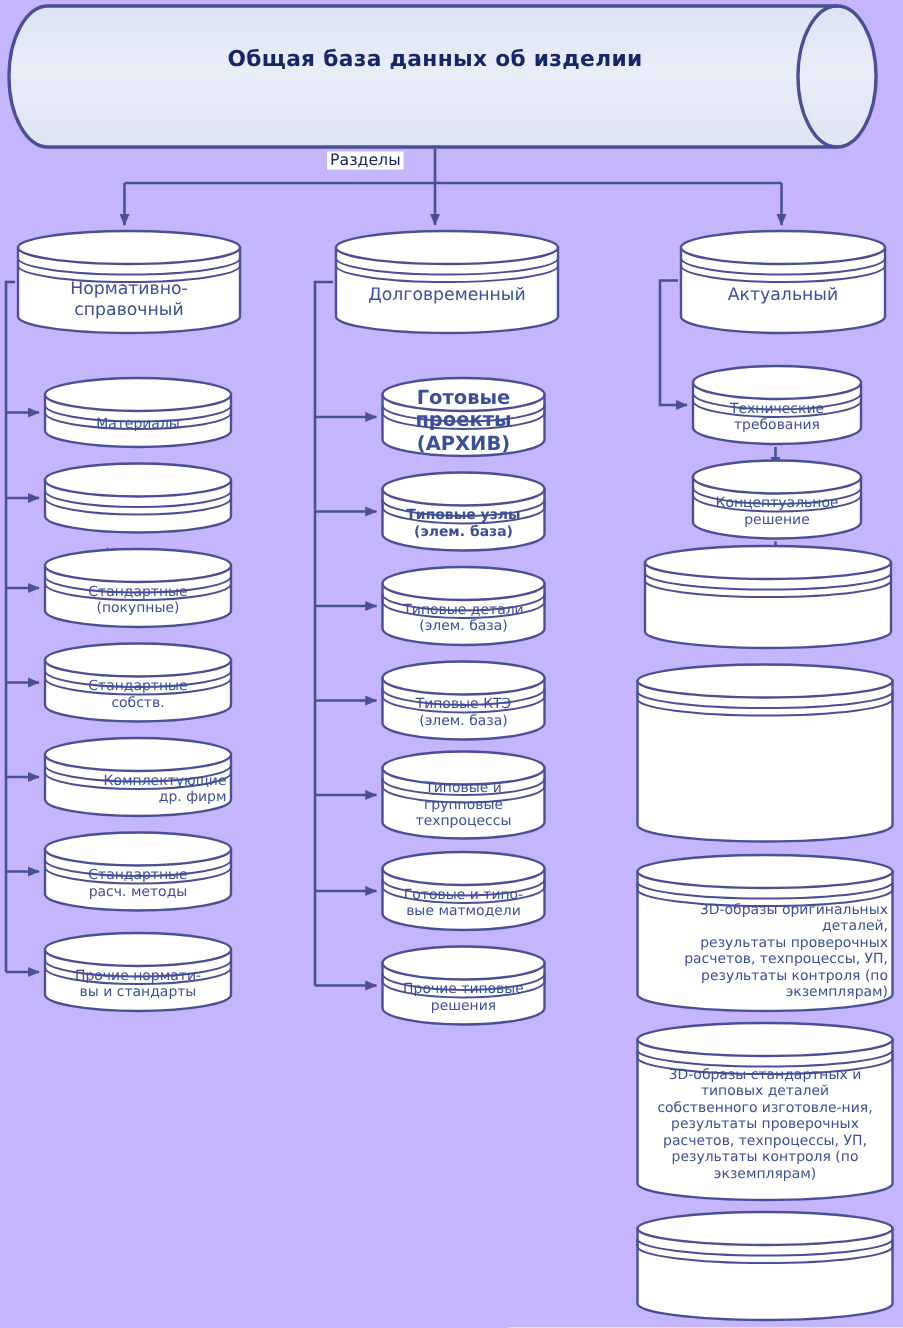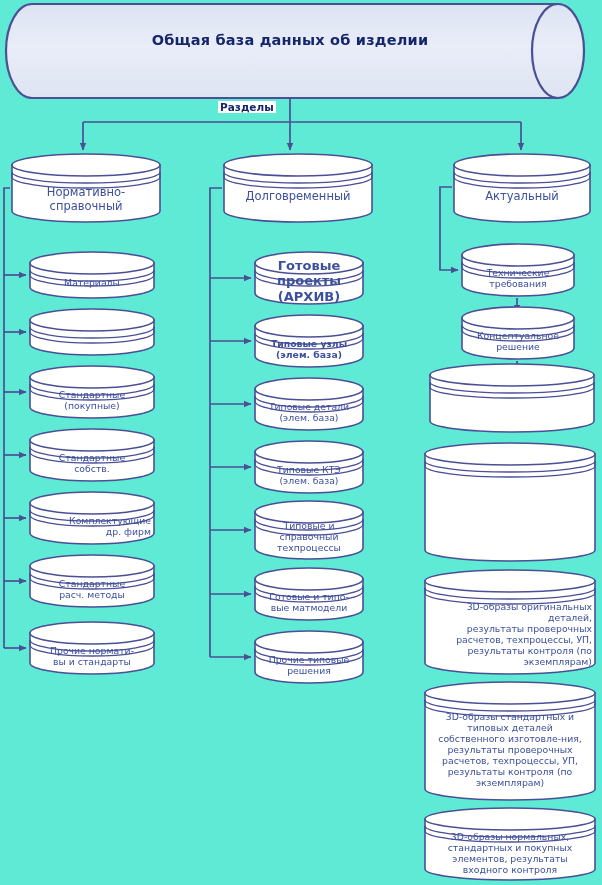--- a/index.html
+++ b/index.html
@@ -7,21 +7,21 @@
     padding: 0;
     background: #ffffff;
   }
   body {
     font-family: "DejaVu Sans", "Liberation Sans", sans-serif;
   }
   #canvas {
     position: relative;
     width: 602px;
     height: 885px;
-    background: #5eead4;
+    background: #c4b5fd;
     overflow: hidden;
   }
   #wires {
     position: absolute;
     left: 0;
     top: 0;
     width: 602px;
     height: 885px;
     pointer-events: none;
   }
@@ -39,21 +39,21 @@
     width: 580px;
     text-align: center;
     font-size: 14.5px;
     font-weight: bold;
     color: #16266b;
     letter-spacing: 0.2px;
   }
   .sections-label {
     position: absolute;
     font-size: 10.5px;
-    font-weight: bold;
+    font-weight: normal;
     color: #16266b;
     background: #ffffff;
     padding: 0 2px;
     white-space: nowrap;
   }
   .cyl {
     position: absolute;
   }
   .cyl svg {
     position: absolute;
@@ -293,21 +293,21 @@
       <div class="cyl" style="left: 253px; top: 499px; width: 112px; height: 62px;">
         <svg width="112" height="62" viewBox="0 0 112 62">
           <path d="M 2 13 L 2 49 A 54 11 0 0 0 110 49 L 110 13 Z" fill="#ffffff" stroke="#4a4f96" stroke-width="1.6"></path>
           <ellipse cx="56" cy="13" rx="54" ry="11" fill="#ffffff" stroke="#4a4f96" stroke-width="1.6"></ellipse>
           <path d="M 2 20 A 54 11 0 0 0 110 20" fill="none" stroke="#4a4f96" stroke-width="1.3"></path>
           <path d="M 2 25 A 54 11 0 0 0 110 25" fill="none" stroke="#4a4f96" stroke-width="1.3"></path>
           <path d="M 2 25 L 2 20" fill="none" stroke="#4a4f96" stroke-width="1.3"></path>
           <path d="M 110 25 L 110 20" fill="none" stroke="#4a4f96" stroke-width="1.3"></path>
         </svg>
         <div class="cyl-label" style="top: 22px; font-size: 9.3px;">Типовые и
-справочный
+групповые
 техпроцессы</div>
       </div>
       <div class="cyl" style="left: 253px; top: 566px; width: 112px; height: 56px;">
         <svg width="112" height="56" viewBox="0 0 112 56">
           <path d="M 2 13 L 2 43 A 54 11 0 0 0 110 43 L 110 13 Z" fill="#ffffff" stroke="#4a4f96" stroke-width="1.6"></path>
           <ellipse cx="56" cy="13" rx="54" ry="11" fill="#ffffff" stroke="#4a4f96" stroke-width="1.6"></ellipse>
           <path d="M 2 20 A 54 11 0 0 0 110 20" fill="none" stroke="#4a4f96" stroke-width="1.3"></path>
           <path d="M 2 25 A 54 11 0 0 0 110 25" fill="none" stroke="#4a4f96" stroke-width="1.3"></path>
           <path d="M 2 25 L 2 20" fill="none" stroke="#4a4f96" stroke-width="1.3"></path>
           <path d="M 110 25 L 110 20" fill="none" stroke="#4a4f96" stroke-width="1.3"></path>
@@ -417,20 +417,16 @@
       </div>
       <div class="cyl" style="left: 423px; top: 806px; width: 174px; height: 76px;">
         <svg width="174" height="76" viewBox="0 0 174 76">
           <path d="M 2 13 L 2 63 A 85 11 0 0 0 172 63 L 172 13 Z" fill="#ffffff" stroke="#4a4f96" stroke-width="1.6"></path>
           <ellipse cx="87" cy="13" rx="85" ry="11" fill="#ffffff" stroke="#4a4f96" stroke-width="1.6"></ellipse>
           <path d="M 2 20 A 85 11 0 0 0 172 20" fill="none" stroke="#4a4f96" stroke-width="1.3"></path>
           <path d="M 2 25 A 85 11 0 0 0 172 25" fill="none" stroke="#4a4f96" stroke-width="1.3"></path>
           <path d="M 2 25 L 2 20" fill="none" stroke="#4a4f96" stroke-width="1.3"></path>
           <path d="M 172 25 L 172 20" fill="none" stroke="#4a4f96" stroke-width="1.3"></path>
         </svg>
-        <div class="cyl-label" style="top: 26px; font-size: 9.3px;">3D-образы нормальных,
-стандартных и покупных
-элементов, результаты
-входного  контроля</div>
       </div>
     </div>
 
 </div>
 
 </body></html>

